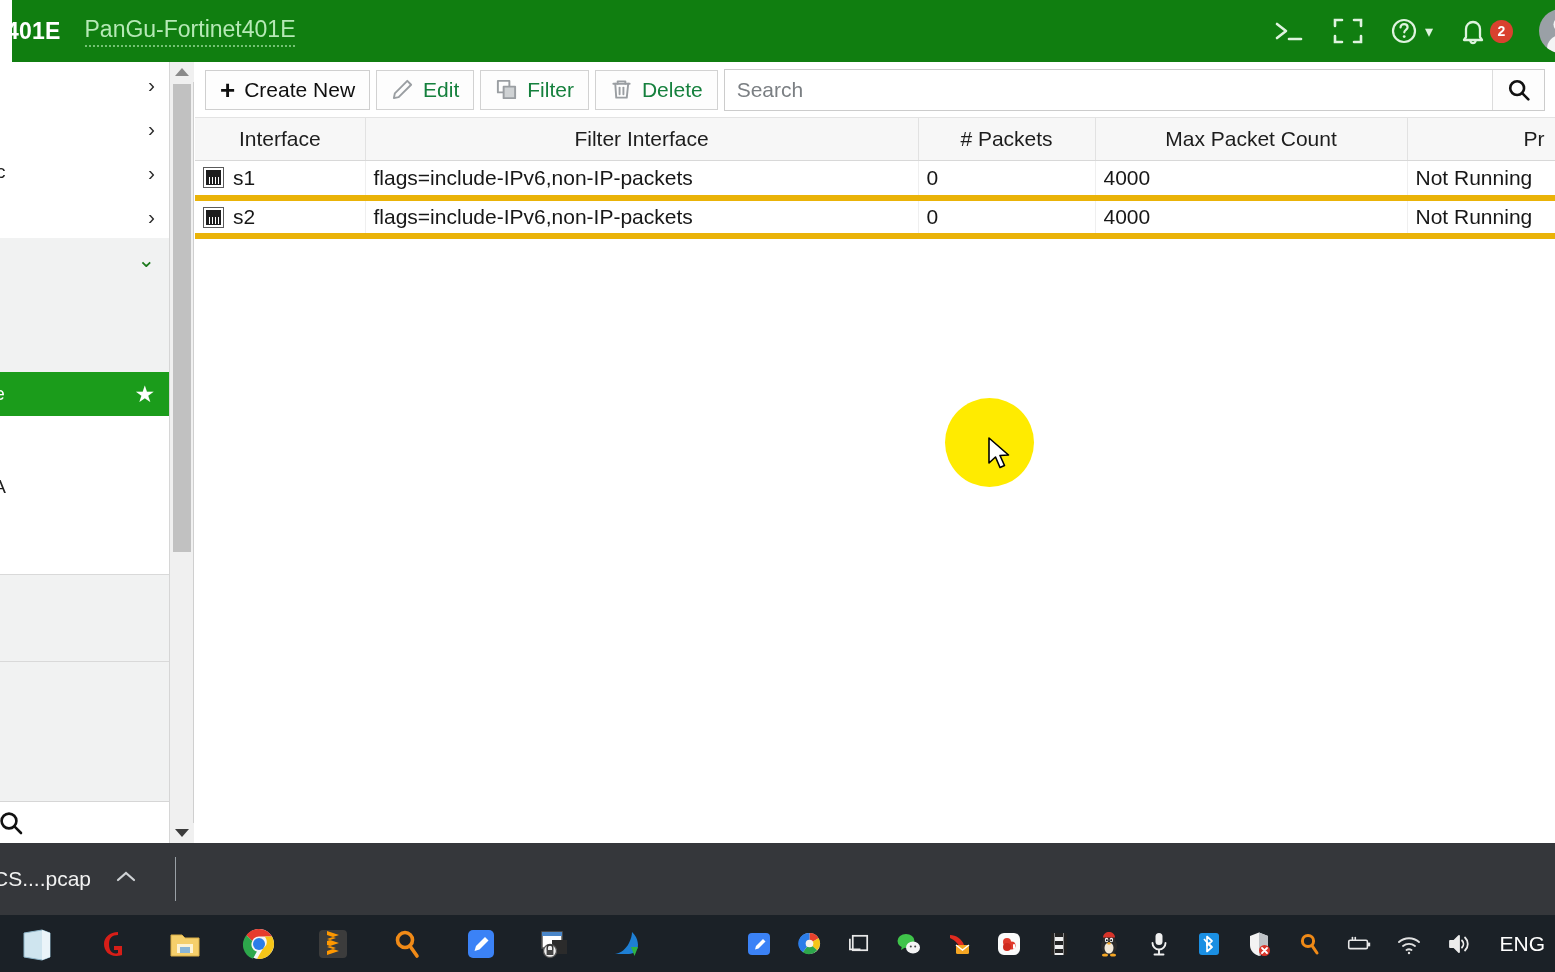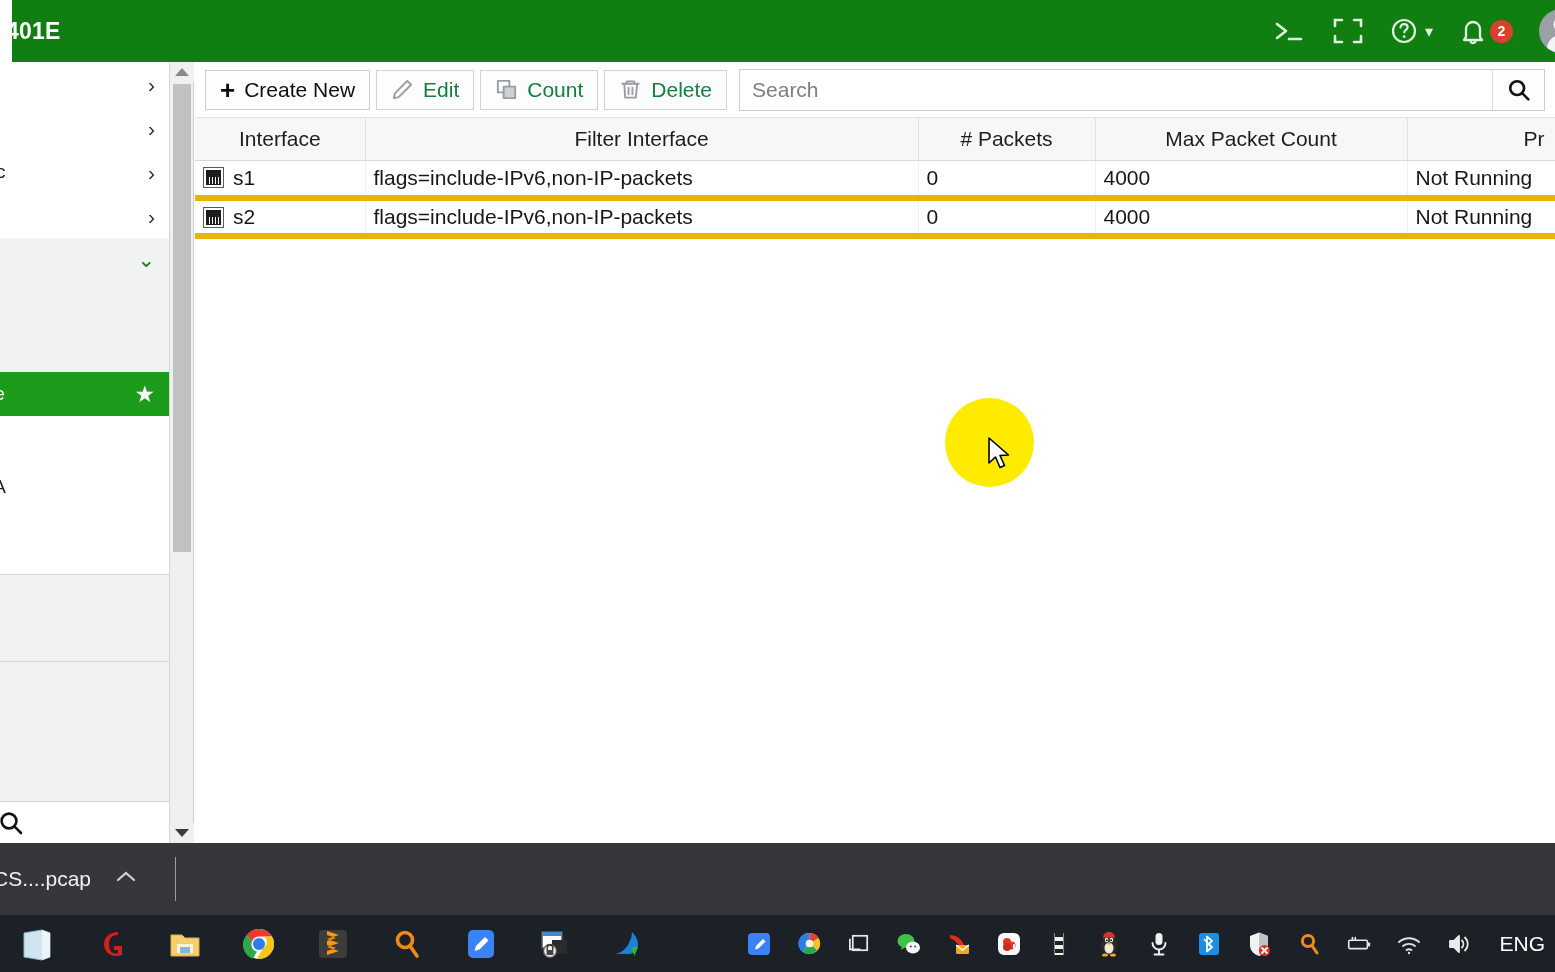--- a/index.html
+++ b/index.html
@@ -135,21 +135,21 @@
     display: flex; align-items: center; gap: 9px;
     height: 40px; padding: 0 14px;
     border: 1px solid #d2d2d2; background: #fdfdfd;
     font-size: 21px; color: #555a5e; cursor: pointer; white-space: nowrap;
   }
   .tbtn.primary { color: #0f0f0f; border-color: #cfcfcf; }
   .tbtn.disabled { color: #15803d; cursor: default; }
   .plus { font-size: 26px; font-weight: bold; line-height: 1; color: #0f0f0f; }
   .search-wrap {
     display: flex; align-items: center; flex: 1; height: 42px;
-    margin-left: 6px; border: 1px solid #cccccc; background: #fff;
+    margin-left: 0; border: 1px solid #cccccc; background: #fff;
   }
   .search-input {
     flex: 1; height: 40px; border: none; outline: none;
     font-size: 21px; color: #333; padding: 0 12px;
     font-family: "Liberation Sans", sans-serif; background: transparent;
   }
   .search-input::placeholder { color: #7b7f83; }
   .search-btn {
     width: 52px; height: 40px; border: none; border-left: 1px solid #dcdcdc;
     background: #fdfdfd; display: flex; align-items: center; justify-content: center;
@@ -221,20 +221,21 @@
   .tray-ico { width: 28px; height: 30px; display: flex; align-items: center; justify-content: center; cursor: pointer; }
   .lang { color: #ffffff; font-size: 21px; margin-left: 4px; cursor: pointer; }
 </style>
 </head>
 <body>
 
 <div id="app">
 
   <div class="banner">
     <span class="banner-device">401E</span>
+    <span class="banner-host">PanGu-Fortinet401E</span>
 
     <div class="banner-right">
       <span class="bicon">
         <svg width="34" height="30" viewBox="0 0 34 30" fill="none" stroke="#dff3df" stroke-width="2.6" stroke-linecap="round" stroke-linejoin="round">
           <polyline points="5,8 14,15 5,22"></polyline>
             <line x1="17" y1="23" x2="29" y2="23"></line>
         </svg>
       </span>
       <span class="bicon">
         <svg width="32" height="30" viewBox="0 0 32 30" fill="none" stroke="#dff3df" stroke-width="2.6" stroke-linecap="round">
@@ -347,21 +348,21 @@
         <span>Edit</span>
       </div>
 
       <div class="tbtn disabled">
         <span style="display:flex;">
           <svg width="23" height="23" viewBox="0 0 24 24" fill="none" stroke="#9a9ea2" stroke-width="2" stroke-linejoin="round">
             <rect x="3" y="3" width="12" height="12"></rect>
               <rect x="9" y="9" width="12" height="12" fill="#cfd2d4"></rect>
           </svg>
         </span>
-        <span>Count</span>
+        <span>Filter</span>
       </div>
 
       <div class="tbtn disabled">
         <span style="display:flex;">
           <svg width="23" height="23" viewBox="0 0 24 24" fill="none" stroke="#9a9ea2" stroke-width="2" stroke-linecap="round" stroke-linejoin="round">
             <line x1="3.5" y1="6" x2="20.5" y2="6"></line>
               <path d="M8 6V3.5h8V6"></path>
             <path d="M5.5 6l1 14.5h11L19 6"></path>
               <line x1="10" y1="10" x2="10" y2="17"></line>
               <line x1="14" y1="10" x2="14" y2="17"></line>

